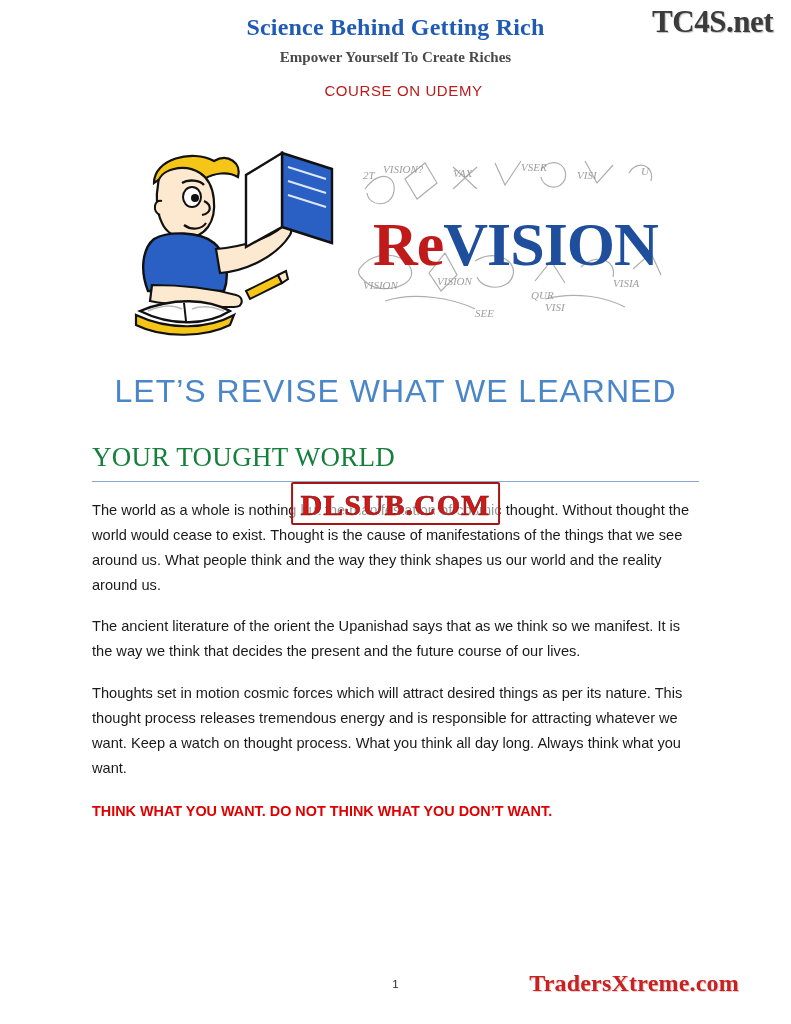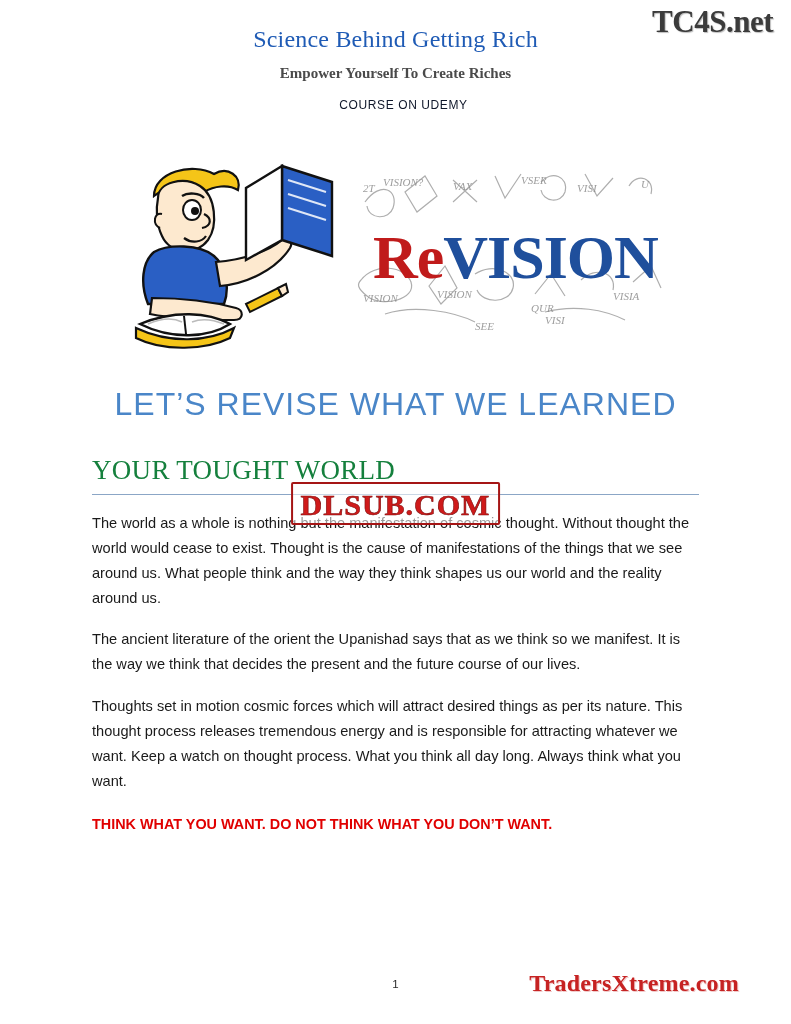--- a/index.html
+++ b/index.html
@@ -35,38 +35,38 @@
     top: 4px;
     font-family: "Liberation Serif", serif;
     font-weight: bold;
     font-size: 31px;
     color: #3b3b3b;
     letter-spacing: -0.5px;
     text-shadow: 1px 1px 1px #bdbdbd;
   }
   .site-title {
     font-family: "Liberation Serif", serif;
-    font-weight: normal;
+    font-weight: bold;
     font-size: 24px;
     color: #1f5bb5;
     letter-spacing: 0.2px;
-    margin: 12px;
+    margin: 0;
     padding-top: 4px;
   }
   .site-tagline {
     font-family: "Liberation Serif", serif;
     font-weight: bold;
     font-size: 15px;
     color: #4a4a4a;
     margin: 8px 0 0 0;
   }
   .course-line {
     font-family: "Liberation Sans", sans-serif;
-    font-size: 12px;
-    color: #0f172a;
+    font-size: 15px;
+    color: #b91c1c;
     letter-spacing: 0.6px;
     margin: 16px 0 0 16px;
   }
 
   
   .illustration {
     position: relative;
     height: 240px;
     margin-top: 28px;
     padding-left: 44px;

